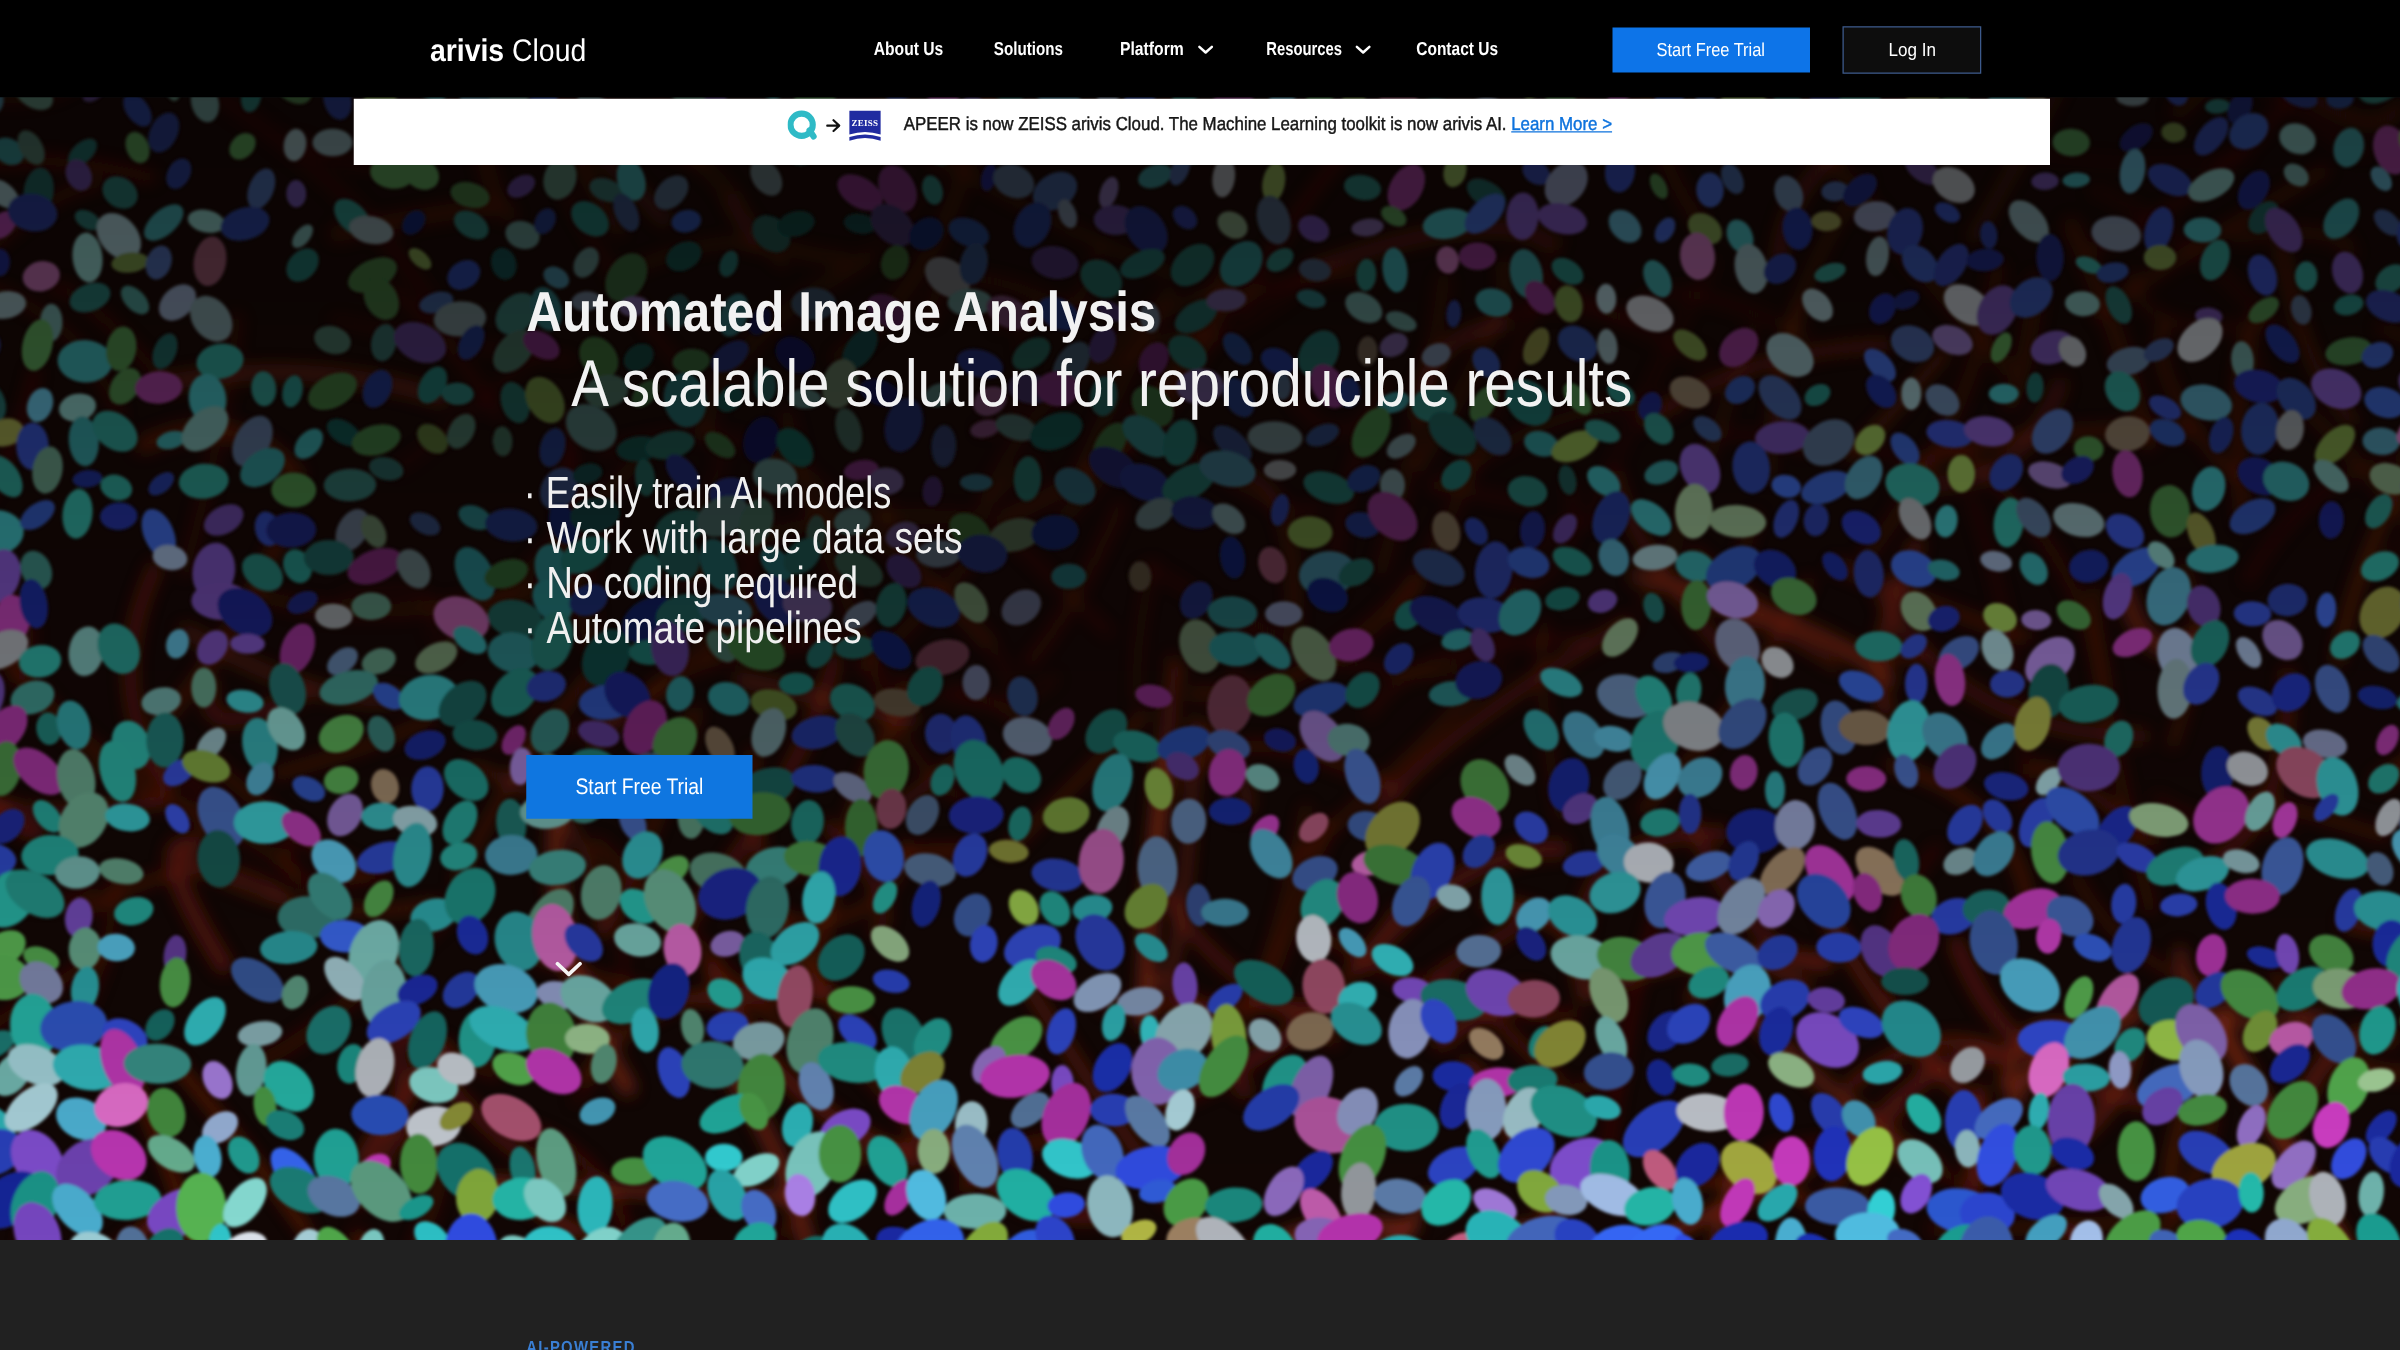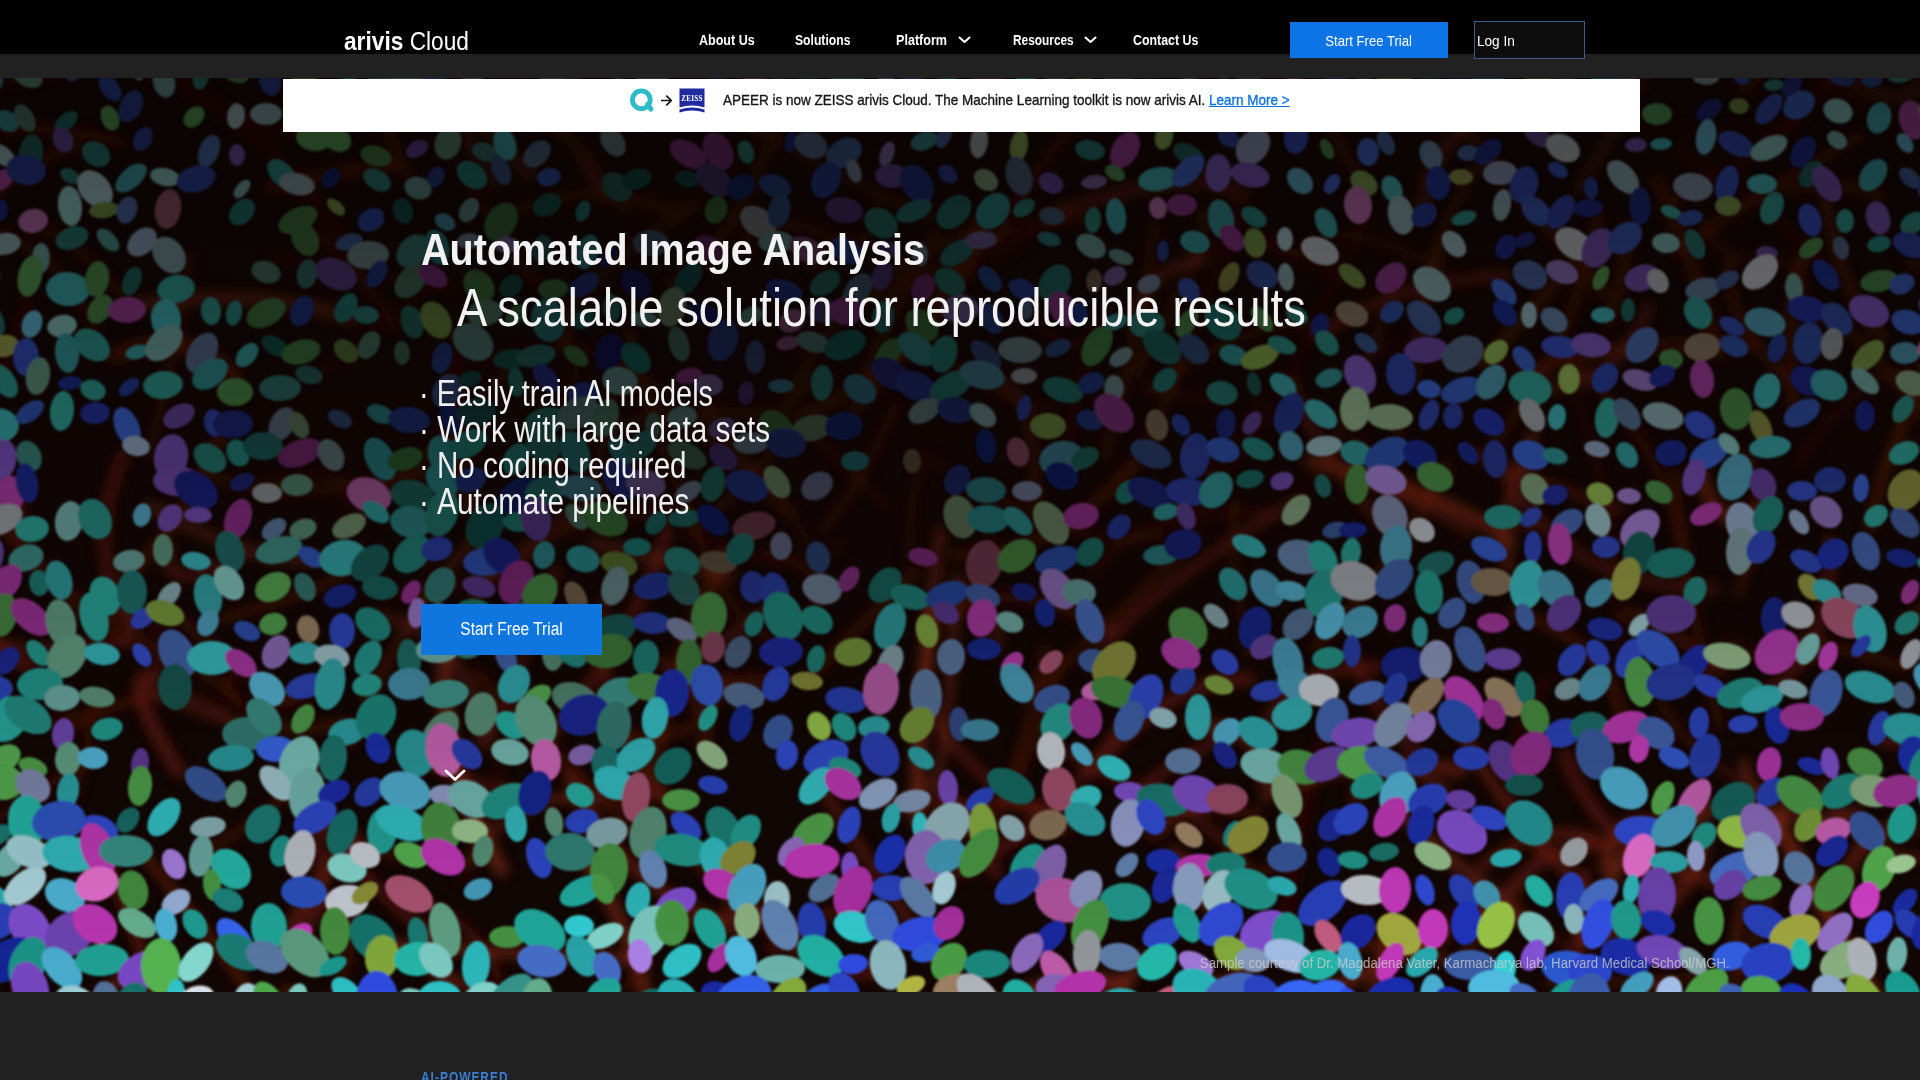--- a/index.html
+++ b/index.html
@@ -1,21 +1,21 @@
 <!DOCTYPE html>
 <html><head>
 <meta charset="utf-8">
 <style>
   * { margin:0; padding:0; box-sizing:border-box; }
   html,body { width:1920px; height:1080px; overflow:hidden; background:#212121;
     font-family:"Liberation Sans", sans-serif; }
   .abs { position:absolute; }
   #hero { position:absolute; top:78px; left:0; width:1920px; height:914px; background:#0c0505; overflow:hidden; }
   #hero svg.bg { position:absolute; top:0; left:0; }
-  #topbar { position:absolute; top:0; left:0; width:1920px; height:54px; background:#000; z-index:30; }
+  #topbar { position:absolute; top:0; left:0; width:1920px; height:78px; background:#000; z-index:30; }
   .navitem { position:absolute; top:31px; color:#fff; font-size:15px; font-weight:700;
     white-space:nowrap; transform:scaleX(0.88); transform-origin:left center; }
   .chev { position:absolute; top:36px; }
   #annbar { position:absolute; top:79px; left:283px; width:1357px; height:53px; background:#ffffff; z-index:20; }
   .scx { display:inline-block; transform:scaleX(0.88); transform-origin:left center; white-space:nowrap; }
   .scxc { display:inline-block; transform:scaleX(0.88); transform-origin:center center; white-space:nowrap; }
 </style>
 </head>
 <body>
 
@@ -1799,23 +1799,20 @@
 
   <div class="abs" style="left:421px; top:526px; width:181px; height:51px; background:#0f76e0;
        display:flex; align-items:center; justify-content:center;">
     <span class="scxc" style="color:#fff; font-size:18px; transform:scaleX(0.86);">Start Free Trial</span>
   </div>
 
   <svg class="abs" style="left:444px; top:691px;" width="22" height="13" viewBox="0 0 22 13">
     <polyline points="2,2 11,10.5 20,2" fill="none" stroke="#f4f4f4" stroke-width="3" stroke-linecap="round" stroke-linejoin="round"></polyline>
   </svg>
 
-  <div class="abs" style="right:190px; top:877px; color:rgba(205,205,205,0.78); font-size:14px;">
-    <span class="scx" style="transform:scaleX(0.945); transform-origin:right center;">Sample courtesy of Dr. Magdalena Vater, Karmacharya lab, Harvard Medical School/MGH.</span>
-  </div>
 </div>
 
 <div id="annbar" style="position:absolute;">
 
   <svg class="abs" style="left:347px; top:8.5px;" width="25" height="25" viewBox="0 0 25 25">
     <circle cx="11.3" cy="11.8" r="8.9" fill="none" stroke="#2fbac6" stroke-width="4.9"></circle>
     <path d="M17.6 16.2 L20.9 21.2" fill="none" stroke="#2fbac6" stroke-width="4.9" stroke-linecap="round"></path>
   </svg>
 
   <svg class="abs" style="left:378px; top:15.5px;" width="12" height="11" viewBox="0 0 12 11">
@@ -1844,19 +1841,19 @@
   <svg class="chev" style="left:1084px;" width="13" height="8" viewBox="0 0 13 8">
     <polyline points="1.5,1.5 6.5,6 11.5,1.5" fill="none" stroke="#fff" stroke-width="2" stroke-linecap="round" stroke-linejoin="round"></polyline>
   </svg>
   <span class="navitem" style="left:1133px; transform:scaleX(0.826);">Contact Us</span>
 
   <div class="abs" style="left:1290px; top:22px; width:158px; height:36px; background:#0d74e8;
        display:flex; align-items:center; justify-content:center;">
     <span class="scxc" style="color:#fff; font-size:15px; transform:scaleX(0.874);">Start Free Trial</span>
   </div>
   <div class="abs" style="left:1474px; top:21px; width:111px; height:38px; background:#0d0d0d; border:1px solid #3c5a8c;
-       display:flex; align-items:center; justify-content:flex-start;">
+       display:flex; align-items:center; justify-content:center;">
     <span class="scxc" style="color:#fff; font-size:15px; transform:scaleX(0.91);">Log In</span>
   </div>
 </div>
 
 <div class="abs" style="left:0; top:992px; width:1920px; height:88px; background:#212121;"></div>
 <div class="abs" style="left:421px; top:1069px; color:#3a7fd4; font-size:14px; font-weight:700; letter-spacing:1.2px; transform:scaleX(0.85); transform-origin:left top;">AI-POWERED</div>
 
 </body></html>

